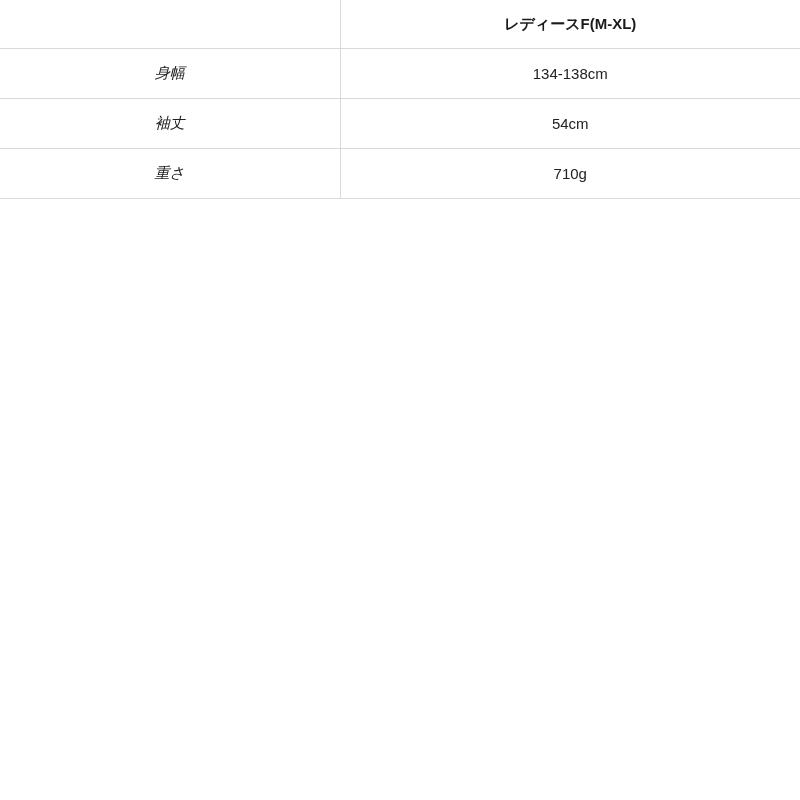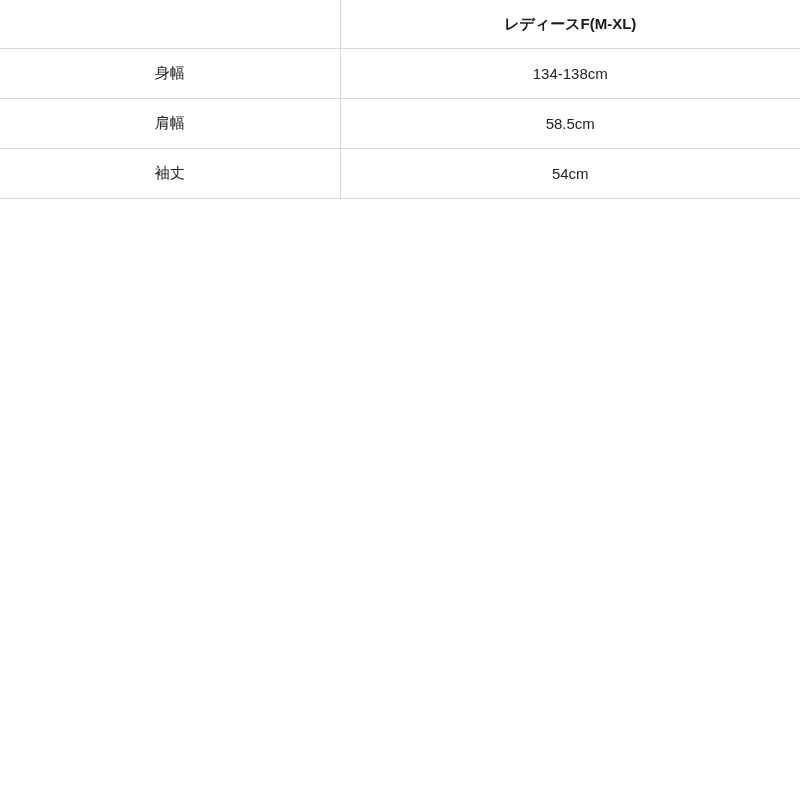--- a/index.html
+++ b/index.html
@@ -33,20 +33,21 @@
   table.size-table td {
     border-top: 1px solid #d9d9d9;
     border-bottom: 1px solid #d9d9d9;
     text-align: center;
     vertical-align: middle;
     padding: 0;
     height: 49px;
   }
   table.size-table td.label-cell {
     border-right: 1px solid #d9d9d9;
+    font-style: italic;
   }
   table.size-table th.header-label {
     border-right: 1px solid #d9d9d9;
   }
   table.size-table thead th {
     border-top: none;
     font-weight: bold;
     font-size: 15px;
     color: #1a1a1a;
     height: 48px;
@@ -78,23 +79,23 @@
         <th class="header-label"></th>
         <th class="header-value">レディースF(M-XL)</th>
       </tr>
     </thead>
     <tbody>
       <tr>
         <td class="label-cell">身幅</td>
         <td class="value-cell">134-138cm</td>
       </tr>
       <tr>
-        <td class="label-cell">肩幅</td>
-        <td class="value-cell">58.5cm</td>
+        <td class="label-cell">袖丈</td>
+        <td class="value-cell">54cm</td>
       </tr>
       <tr>
-        <td class="label-cell">袖丈</td>
-        <td class="value-cell">54cm</td>
+        <td class="label-cell">重さ</td>
+        <td class="value-cell">710g</td>
       </tr>
     </tbody>
   </table>
   <div class="blank-area"></div>
 </div>
 
 </body></html>

